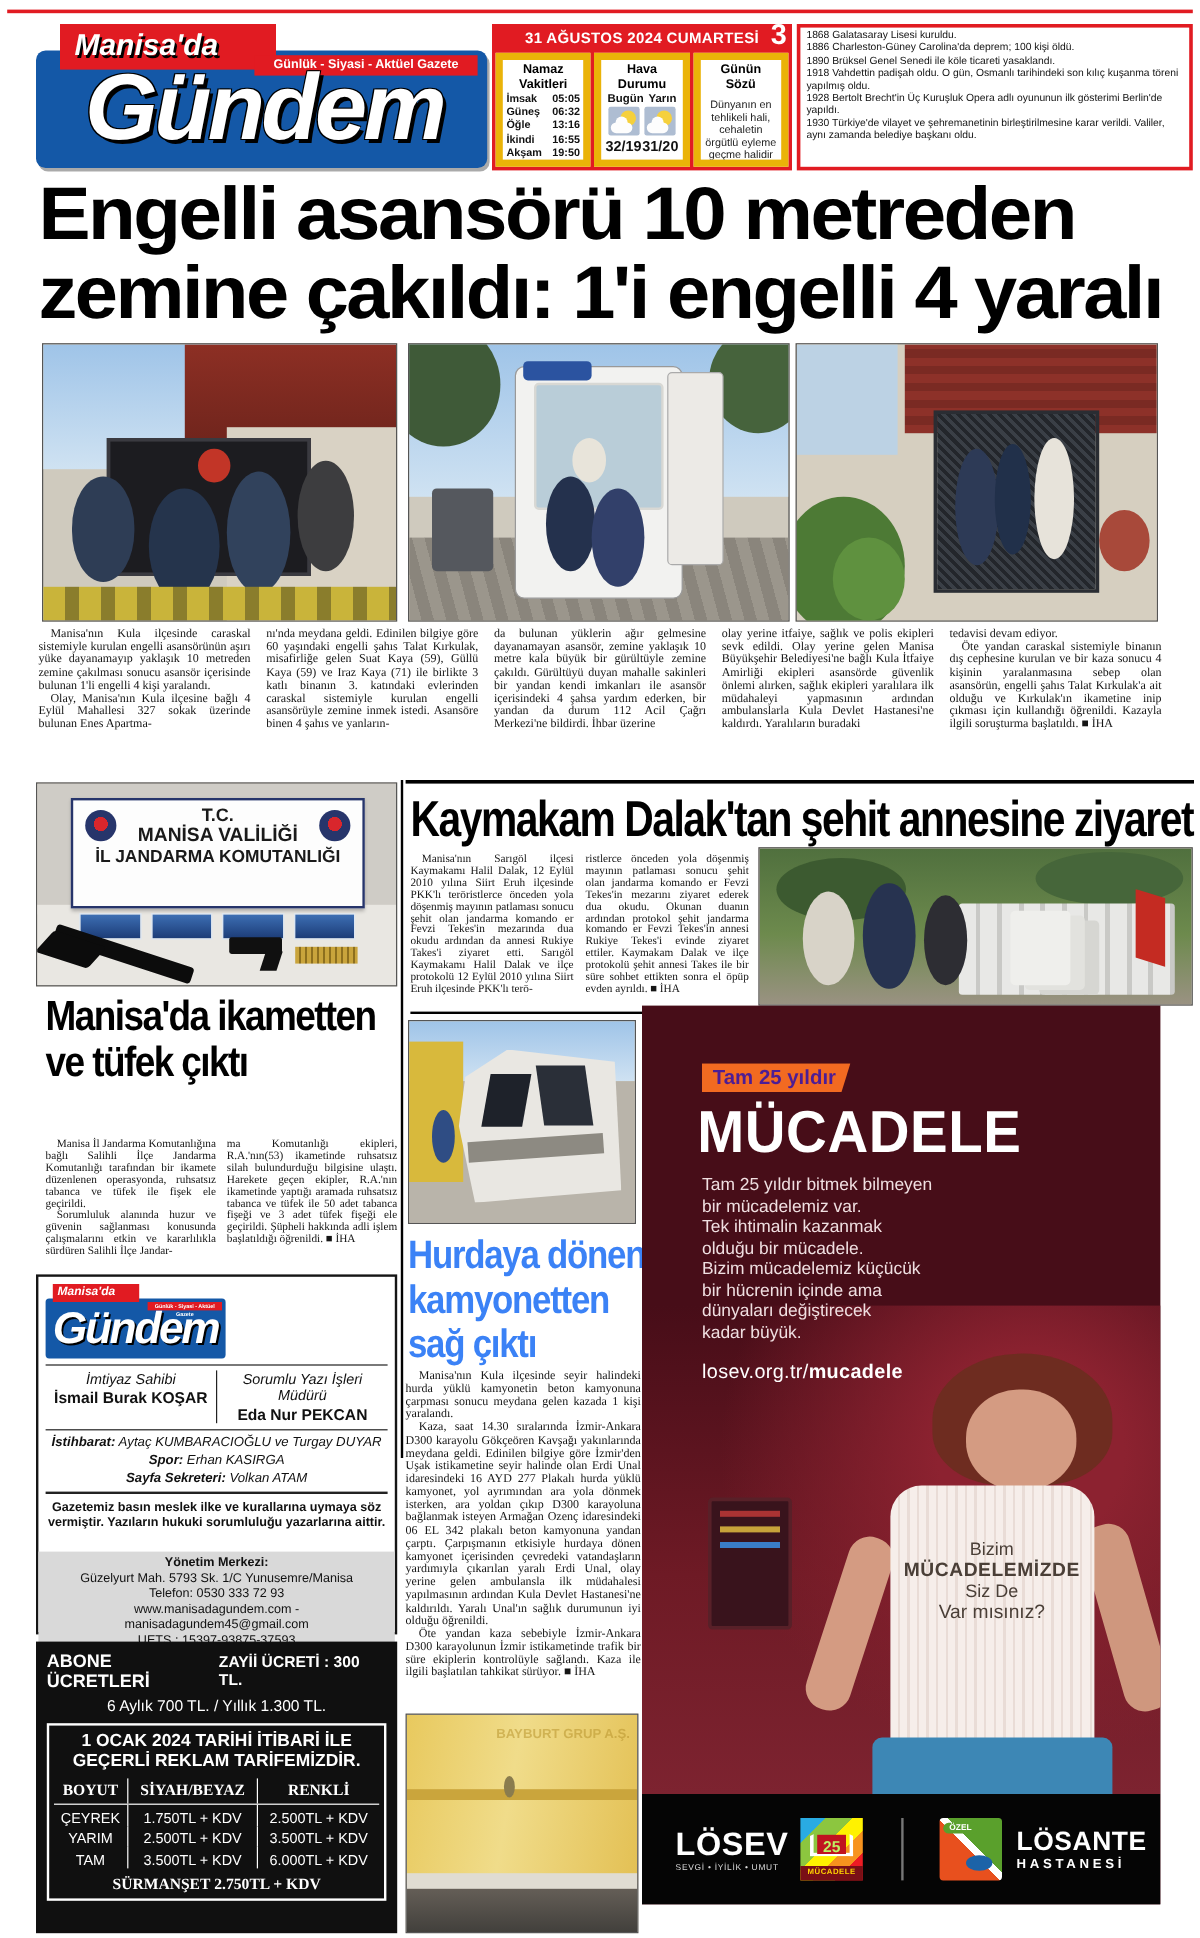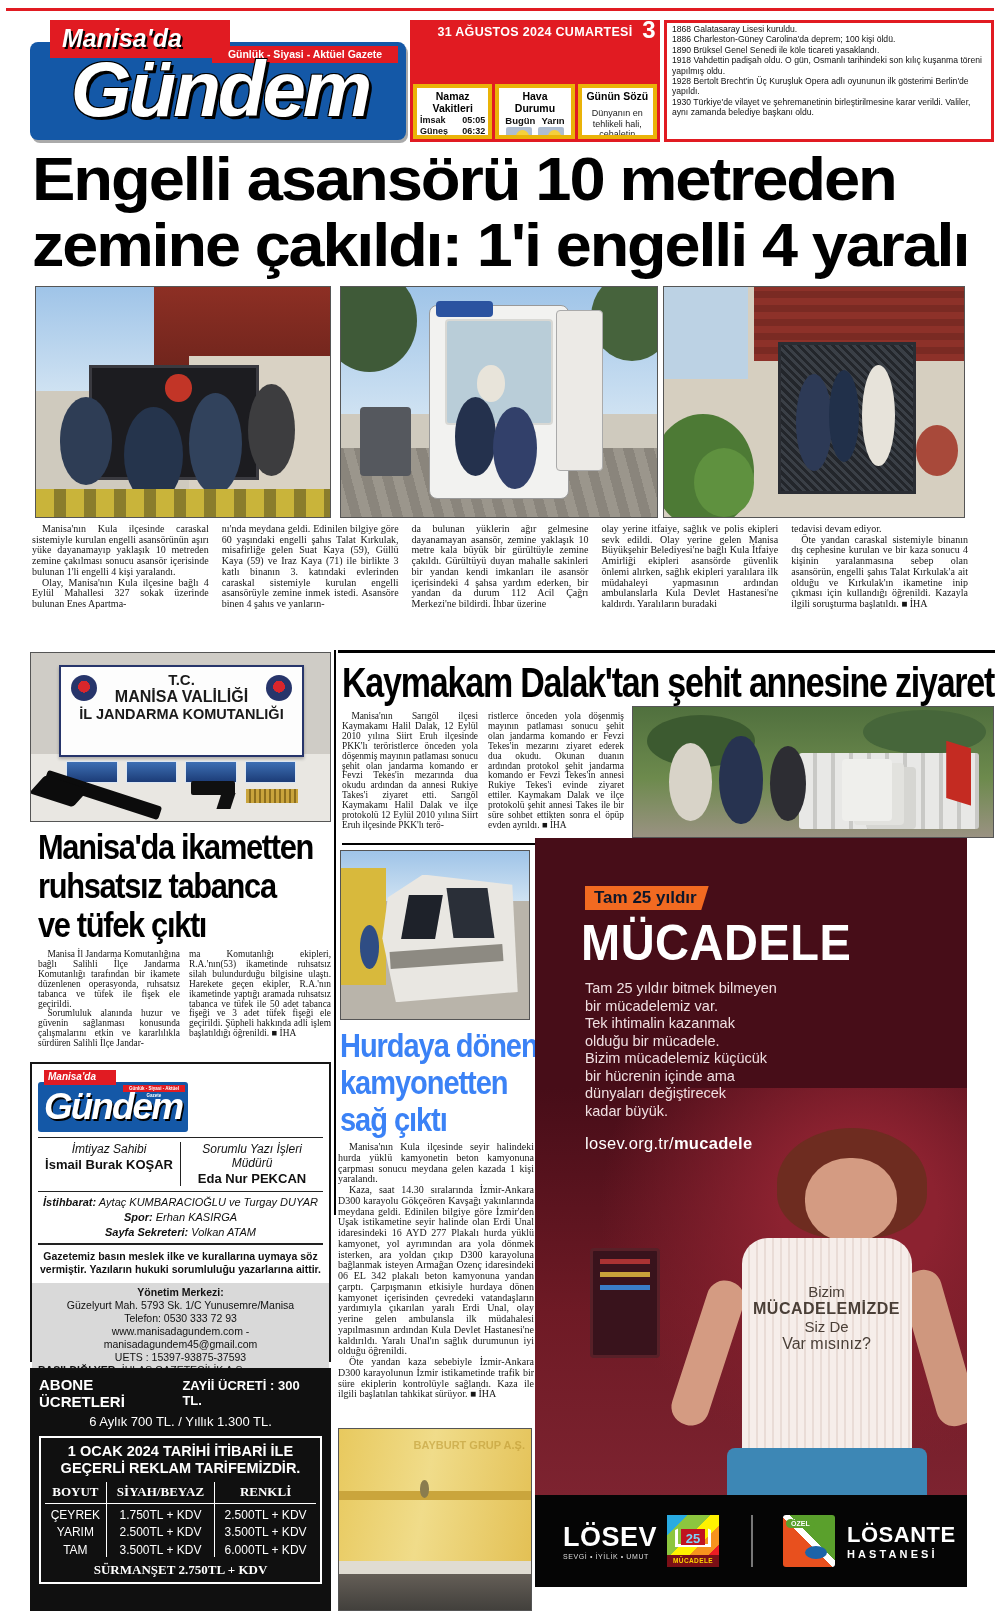--- a/index.html
+++ b/index.html
@@ -31,22 +31,22 @@
   .logo-tagline { position:absolute; right:8px; top:26px; width:186px; height:17px;
     background:#e11b22; color:#fff; font-family:"Liberation Sans", sans-serif;
     font-weight:bold; font-size:10.5px; line-height:17px; text-align:center; }
 
   
   .info-panel { left:410px; top:20px; width:250px; height:122px; background:#e11b22; padding:0 3px 3px 3px; }
   .date-bar { height:24px; color:#fff; text-align:center; position:relative;
     font-family:"Liberation Sans", sans-serif; font-weight:bold; font-size:12.5px; line-height:24px; letter-spacing:0.3px;}
   .page-num { position:absolute; right:1px; top:-2px; font-size:24px; }
   .info-boxes { display:flex; gap:3px; height:95px; }
-  .info-box { flex:1; background:#fff; border:4px solid #eab308; padding:2px 3px; overflow:hidden;
-    font-family:"Liberation Sans", sans-serif;margin-top:40px; }
+  .info-box { flex:1; background:#fff; border:6px solid #eab308; padding:2px 3px; overflow:hidden;
+    font-family:"Liberation Sans", sans-serif; }
   .info-box h3 { font-size:10.5px; text-align:center; font-weight:bold; color:#000; margin-bottom:1px; }
   .prayer-row { display:flex; justify-content:space-between; font-size:9px; font-weight:bold; line-height:11.2px; }
   .wx-labels { display:flex; justify-content:space-around; font-size:9.5px; font-weight:bold; }
   .wx-icons { display:flex; justify-content:space-around; margin-top:1px; }
   .wx-icon { width:26px; height:24px; background:#aebdd2; border-radius:2px; position:relative; overflow:hidden; }
   .wx-sun { position:absolute; right:3px; top:3px; width:13px; height:13px; border-radius:50%; background:#f5d03c; }
   .wx-cloud { position:absolute; left:2px; bottom:2px; width:18px; height:9px; border-radius:8px; background:#fdfdfd; }
   .wx-cloud:before { content:""; position:absolute; left:4px; top:-5px; width:10px; height:10px; border-radius:50%; background:#fdfdfd; }
   .wx-temps { display:flex; justify-content:space-around; font-size:12px; font-weight:bold; margin-top:2px; }
   .quote-text { font-size:9px; line-height:10.5px; text-align:center; color:#222; margin-top:6px; }
@@ -142,21 +142,21 @@
   .imp-date .d4 { font-size:10.5px; margin-top:1px; }
   .imp-divider { border-top:1.5px solid #222; margin:5px 0 4px 0; }
   .imp-people { display:flex; text-align:center; }
   .imp-people .cell { flex:1; padding:0 2px; }
   .imp-people .cell + .cell { border-left:1.5px solid #222; }
   .role { font-style:italic; font-size:12px; }
   .pname { font-weight:bold; font-size:13px; margin-top:1px; }
   .imp-line { text-align:center; font-size:11px; font-style:italic; margin-top:3px; }
   .imp-line b { font-style:italic; }
   .ethics { font-weight:bold; font-size:10.5px; line-height:12.5px; text-align:center; margin-top:5px; }
-  .hq { background:#d9d9d9; margin:8px -6px 0 -6px; padding:3px 6px 4px 6px; font-size:10.5px; line-height:13px; }
+  .hq { background:#d9d9d9; margin:18px -6px 0 -6px; padding:3px 6px 4px 6px; font-size:10.5px; line-height:13px; }
   .hq .c { text-align:center; }
   .hq .b { font-weight:bold; }
 
   
   .pricing { left:30px; top:1368px; width:301px; height:243px; background:#101010; color:#fff;
     font-family:"Liberation Sans", sans-serif; padding:8px 9px; }
   .pr-row1 { display:flex; justify-content:space-between; align-items:baseline; }
   .pr-sub { font-weight:bold; font-size:15px; }
   .pr-lost { font-weight:bold; font-size:13px; }
   .pr-row2 { text-align:center; font-size:13px; margin-top:4px; }
@@ -184,40 +184,40 @@
   .child-arm-r { position:absolute; right:8px; top:180px; width:40px; height:160px; border-radius:18px; background:#cf977e; transform:rotate(-16deg); }
   .tanktop { position:absolute; right:55px; top:150px; width:170px; height:220px; border-radius:26px 26px 10px 10px;
     background:repeating-linear-gradient(90deg,#f6eeea 0 6px,#e9dcd6 6px 8px); }
   .shorts { position:absolute; right:40px; top:360px; width:200px; height:90px; border-radius:8px; background:#3d87b5; }
   .shirt-text { position:absolute; right:58px; top:195px; width:165px; text-align:center; color:#4a3f37;
     font-family:"Liberation Sans", sans-serif; }
   .shirt-text .s1 { font-size:15px; }
   .shirt-text .s2 { font-size:16px; font-weight:bold; letter-spacing:0.5px;}
   .shirt-text .s3 { font-size:15px; }
   .shirt-text .s4 { font-size:16px; }
-  .ad-badge { position:absolute; left:50px; top:48px; height:24px; background:#f26a21; color:#0f172a;
+  .ad-badge { position:absolute; left:50px; top:48px; height:24px; background:#f26a21; color:#4c1d95;
     font-family:"Liberation Sans", sans-serif; font-weight:bold; font-size:17px; line-height:24px;
     padding:0 12px 0 9px; clip-path:polygon(0 0, 100% 0, 94% 100%, 0 100%); }
   .ad-title { position:absolute; left:46px; top:76px; width:370px; color:#fff;
     font-family:"Liberation Sans", sans-serif; font-weight:bold; font-size:47px; letter-spacing:0.5px;
     transform:scaleY(1.05); transform-origin:0 0; }
   .ad-body { position:absolute; left:50px; top:142px; width:250px; color:#f0dfe1;
     font-family:"Liberation Sans", sans-serif; font-size:14.5px; line-height:17.5px; white-space:pre-line; }
   .ad-url { position:absolute; left:50px; top:296px; color:#fff;
     font-family:"Liberation Sans", sans-serif; font-size:16.5px; letter-spacing:0.3px; }
   .ad-url b { font-weight:bold; }
   .ad-footer { position:absolute; left:0; right:0; bottom:0; height:92px; background:#050505; display:flex; align-items:center;margin-top:15px; }
   .losev-text { margin-left:28px; color:#fff; font-family:"Liberation Sans", sans-serif; }
   .losev-text .ln { font-weight:bold; font-size:27px; letter-spacing:0.5px; }
   .losev-text .lt { font-size:7px; letter-spacing:0.6px; margin-top:0; color:#ddd; }
   .muc-square { width:52px; height:52px; margin-left:10px; position:relative;
     background:linear-gradient(135deg,#29abe2 0 20%,#8cc63f 20% 42%,#fff200 42% 60%,#f7931e 60% 78%,#ed1c24 78% 100%); }
   .muc-house { position:absolute; left:8px; top:6px; width:36px; height:26px; border:3px solid #fff; border-top:none;
     clip-path:polygon(0 100%, 0 35%, 50% 0, 100% 35%, 100% 100%); background:transparent; }
-  .muc-25 { position:absolute; left:14px; top:14px; width:24px; height:16px; background:#c01320; color:#7dd3fc;
+  .muc-25 { position:absolute; left:14px; top:14px; width:24px; height:16px; background:#c01320; color:#bef264;
     font-family:"Liberation Sans", sans-serif; font-weight:bold; font-size:13px; text-align:center; line-height:20px; }
   .muc-label { position:absolute; left:0; right:0; bottom:0; height:12px; background:#7a0f16; color:#ffd300;
     font-family:"Liberation Sans", sans-serif; font-weight:bold; font-size:6.5px; text-align:center; line-height:12px; letter-spacing:0.4px;}
   .ad-div { width:2px; height:52px; background:#777; margin-left:32px; }
   .losante-sq { width:52px; height:52px; margin-left:30px; position:relative; border-radius:3px; overflow:hidden;
     background:linear-gradient(45deg,#e8501e 0 48%,#fff 48% 56%,#5aa02c 56% 100%); }
   .ozel { position:absolute; left:3px; top:4px; background:#5aa02c; color:#fff; border-radius:7px;
     font-family:"Liberation Sans", sans-serif; font-weight:bold; font-size:7px; padding:1px 5px; }
   .losante-dot { position:absolute; right:8px; bottom:8px; width:22px; height:13px; border-radius:50%; background:#1c63a8; }
   .losante-text { margin-left:12px; color:#fff; font-family:"Liberation Sans", sans-serif; }
@@ -382,21 +382,20 @@
         <span class="card"></span>
         <span class="card"></span>
     </div>
     <div class="gun1"></div>
     <div class="gun2"></div>
     <div class="ammo"></div>
   </div>
 
   <div class="abs guns-headline">
     <div class="hl2"><span class="cond">Manisa'da ikametten</span></div>
-    <div class="hl2"><span class="cond">ruhsatsız tabanca</span></div>
     <div class="hl2"><span class="cond">ve tüfek çıktı</span></div>
   </div>
   <div class="abs guns-cols">
     <div class="small-col"> Manisa İl Jandarma Komutanlığına bağlı Salihli İlçe Jandarma Komutanlığı tarafından bir ikamete düzenlenen operasyonda, ruhsatsız tabanca ve tüfek ile fişek ele geçirildi.
  Sorumluluk alanında huzur ve güvenin sağlanması konusunda çalışmalarını etkin ve kararlılıkla sürdüren Salihli İlçe Jandar-</div>
     <div class="small-col">ma Komutanlığı ekipleri, R.A.'nın(53) ikametinde ruhsatsız silah bulundurduğu bilgisine ulaştı. Harekete geçen ekipler, R.A.'nın ikametinde yaptığı aramada ruhsatsız tabanca ve tüfek ile 50 adet tabanca fişeği ve 3 adet tüfek fişeği ele geçirildi. Şüpheli hakkında adli işlem başlatıldığı öğrenildi. ■ İHA</div>
   </div>
 
   <div class="abs rule visit-rule"></div>
   <div class="abs vert-rule-left"></div>

